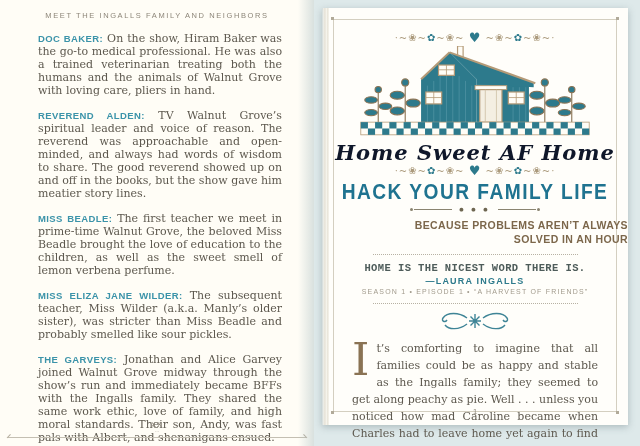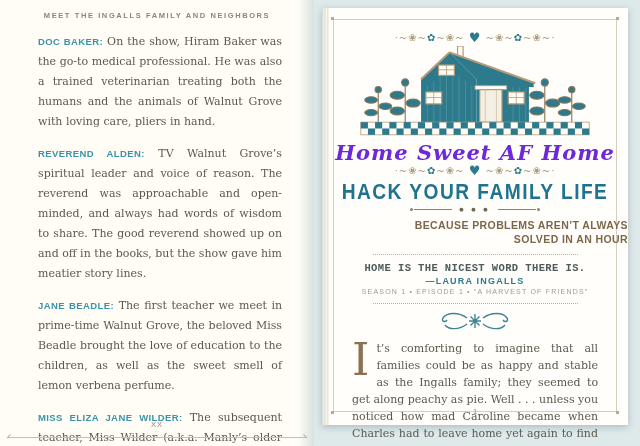--- a/index.html
+++ b/index.html
@@ -13,26 +13,26 @@
     position:absolute;left:0;top:0;width:314px;height:446px;
     background:#fffdf6;
   }
   .left-page::after{ 
     content:"";position:absolute;right:0;top:0;width:16px;height:100%;
     background:linear-gradient(90deg, rgba(190,205,207,0) 0%, rgba(170,190,193,.45) 100%);
   }
   .lp-header{
     margin-top:11px;text-align:center;
     font-family:"Liberation Sans", sans-serif;
-    font-size:7.5px;letter-spacing:1.6px;color:#8d8679;font-weight:bold;
+    font-size:7.5px;letter-spacing:1.6px;color:#8d8679;font-weight:normal;
   }
   .lp-body{padding:12px 32px 0 38px;}
   .entry{
     margin:0 0 12px 0;
-    font-size:11px;line-height:20px;color:#5d584e;
+    font-size:11px;line-height:13px;color:#5d584e;
     text-align:justify;
   }
   .entry .lead{
     font-family:"Liberation Sans", sans-serif;
     font-weight:bold;font-size:9.5px;letter-spacing:.4px;color:#3b93a9;
   }
   .lp-footer{position:absolute;left:0;bottom:8px;width:100%;}
   .folio{
     text-align:center;font-family:"Liberation Sans", sans-serif;
     font-size:7.5px;letter-spacing:1px;color:#8d8679;
@@ -69,21 +69,21 @@
     margin-top:0;font-size:10px;line-height:12px;color:#ab9a7c;letter-spacing:1px;
     white-space:nowrap;
   }
   .garland .heart{color:#2d7a8c;font-size:13px;vertical-align:-1px;}
   .garland .accent{color:#2d7a8c;}
   .g1{padding-top:24px;}
   .house-wrap{margin-top:2px;line-height:0;}
   .script-title{
     margin-top:2px;
     font-family:"DejaVu Serif", serif;font-style:italic;font-weight:bold;
-    font-size:21px;color:#6d28d9;letter-spacing:1px;
+    font-size:21px;color:#0f172a;letter-spacing:1px;
   }
   .eyebrow{
     margin-top:12px;font-family:"Liberation Sans", sans-serif;
     font-size:8px;letter-spacing:3px;color:#8d8679;font-weight:bold;
   }
   .chapter-title{
     margin-top:3px;font-family:"Liberation Sans", sans-serif;font-weight:bold;
     font-size:20px;color:#1f7390;letter-spacing:1.5px;
     transform:scale(.96,1.12);transform-origin:center;
   }
@@ -130,21 +130,21 @@
 </head>
 <body>
 
 <div class="canvas">
 
   <section class="left-page">
     <div class="lp-header">MEET THE INGALLS FAMILY AND NEIGHBORS</div>
     <div class="lp-body">
       <p class="entry"><span class="lead">DOC BAKER:</span> <span>On the show, Hiram Baker was the go-to medical professional. He was also a trained veterinarian treating both the humans and the animals of Walnut Grove with loving care, pliers in hand.</span></p>
       <p class="entry"><span class="lead">REVEREND ALDEN:</span> <span>TV Walnut Grove’s spiritual leader and voice of reason. The reverend was approachable and open-minded, and always had words of wisdom to share. The good reverend showed up on and off in the books, but the show gave him meatier story lines.</span></p>
-      <p class="entry"><span class="lead">JANE BEADLE:</span> <span>The first teacher we meet in prime-time Walnut Grove, the beloved Miss Beadle brought the love of education to the children, as well as the sweet smell of lemon verbena perfume.</span></p>
+      <p class="entry"><span class="lead">MISS BEADLE:</span> <span>The first teacher we meet in prime-time Walnut Grove, the beloved Miss Beadle brought the love of education to the children, as well as the sweet smell of lemon verbena perfume.</span></p>
       <p class="entry"><span class="lead">MISS ELIZA JANE WILDER:</span> <span>The subsequent teacher, Miss Wilder (a.k.a. Manly’s older sister), was stricter than Miss Beadle and probably smelled like sour pickles.</span></p>
       <p class="entry"><span class="lead">THE GARVEYS:</span> <span>Jonathan and Alice Garvey joined Walnut Grove midway through the show’s run and immediately became BFFs with the Ingalls family. They shared the same work ethic, love of family, and high moral standards. Their son, Andy, was fast pals with Albert, and shenanigans ensued.</span></p>
     </div>
     <div class="lp-footer">
       <div class="folio">XX</div>
       <div class="folio-orn">···</div>
       <div class="lp-rule"></div>
     </div>
   </section>
 

